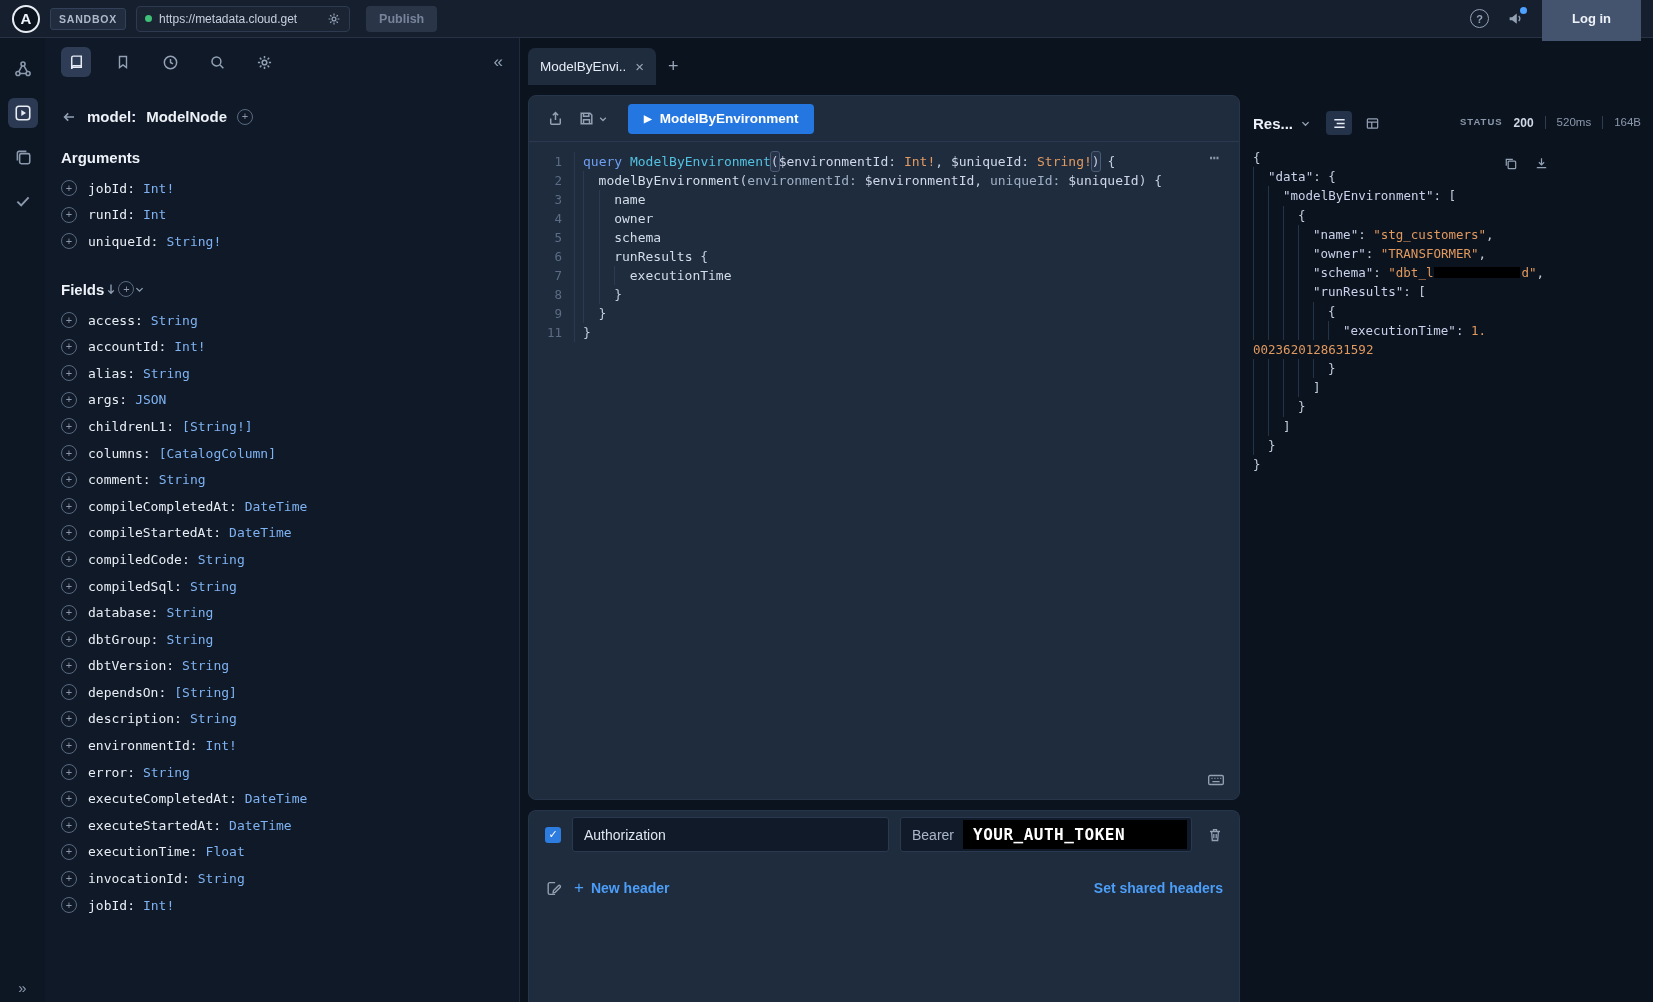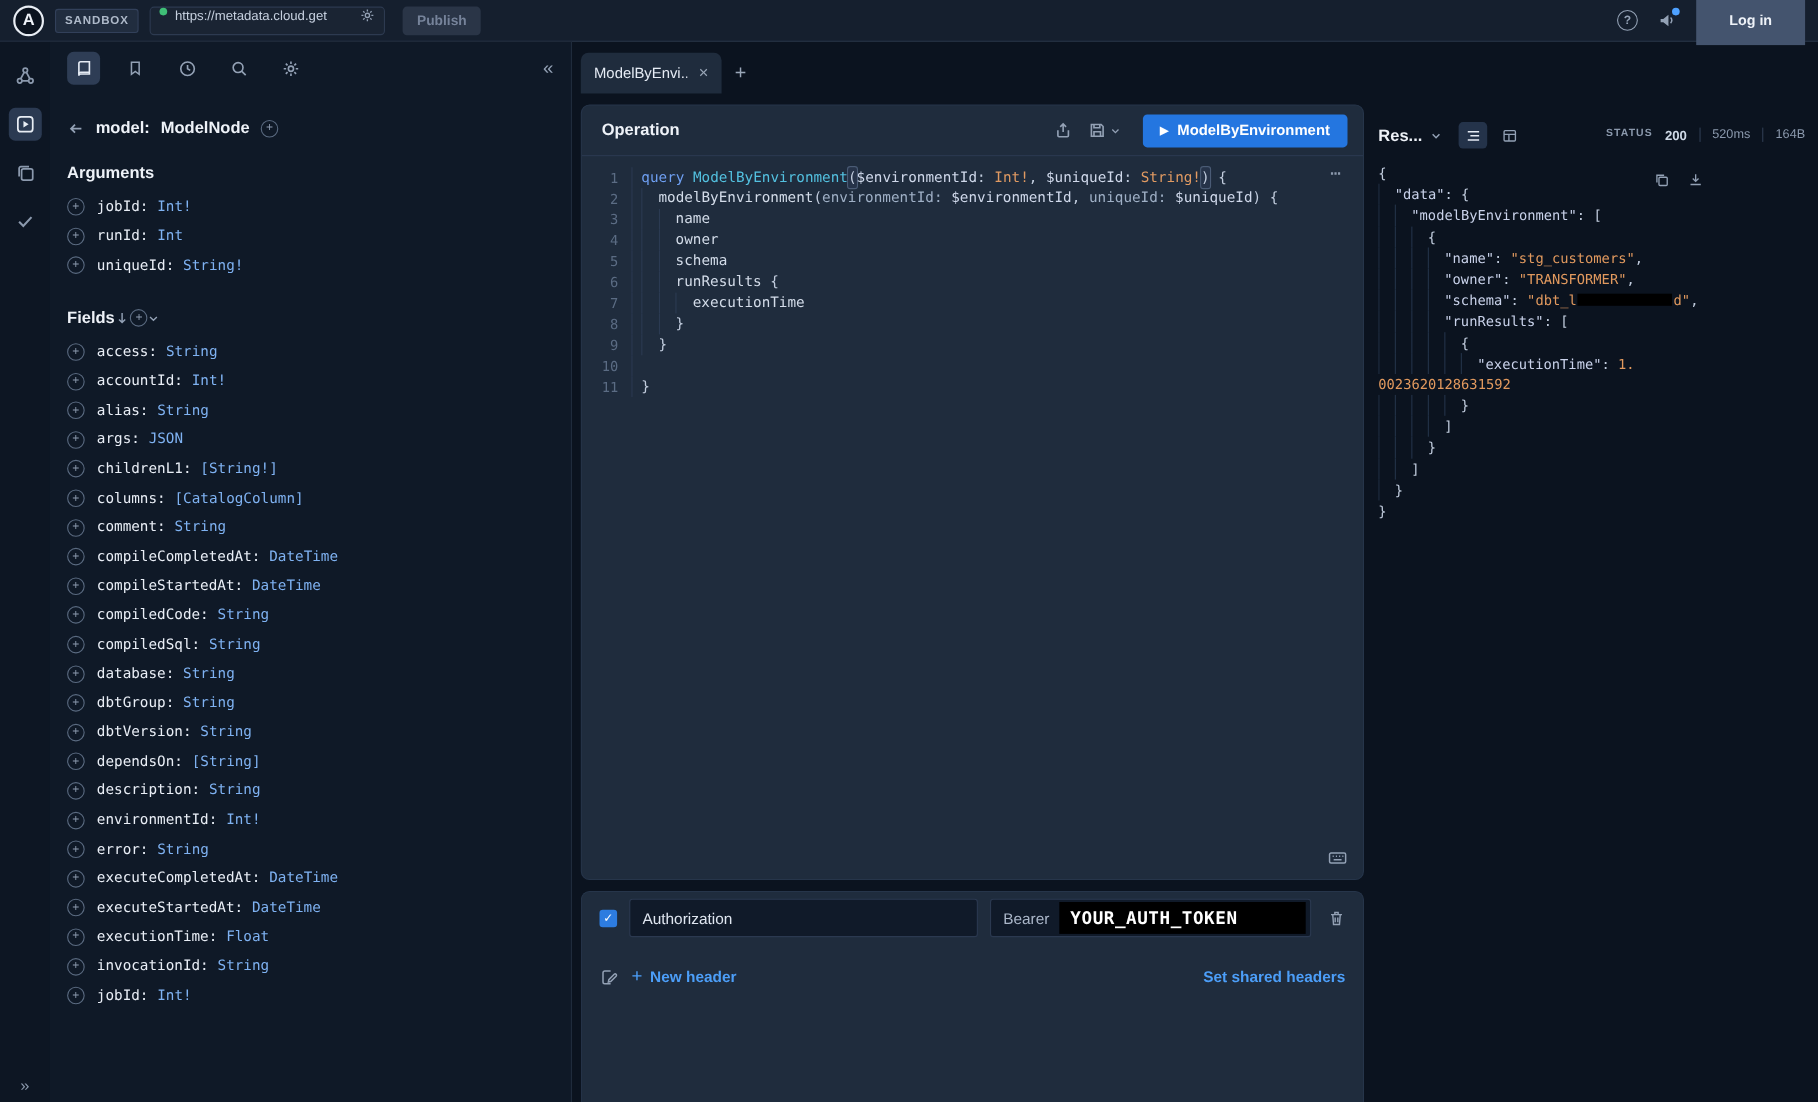--- a/index.html
+++ b/index.html
@@ -6,21 +6,21 @@
   html,body{width:1653px;height:1002px;overflow:hidden;background:#0b131f;
     font-family:"Liberation Sans",sans-serif;color:#dfe6f0;font-size:13px}
   svg{display:block}
   .ic{color:#93a1b5}
   .app{display:flex;flex-direction:column;width:1653px;height:1002px}
 
   
   .topbar{height:38px;background:#151f2e;border-bottom:1px solid #273345;display:flex;align-items:center;gap:10px;padding:0 12px;flex:0 0 auto}
   .logo{width:28px;height:28px;border-radius:50%;border:2px solid #e8edf4;display:flex;align-items:center;justify-content:center;font-weight:bold;font-size:15px;color:#eef2f8;background:#0b131f}
   .badge-sandbox{font-size:10.5px;font-weight:700;letter-spacing:.8px;color:#aeb9c9;background:#212d3f;border:1px solid #32405a;border-radius:3px;padding:4px 8px}
-  .url-pill{height:26px;display:flex;gap:7px;background:#1a2433;border:1px solid #2d3a50;border-radius:4px;padding:0 8px;width:214px}
+  .url-pill{height:26px;display:flex;align-items:center;gap:7px;background:#1a2433;border:1px solid #2d3a50;border-radius:4px;padding:0 8px;width:214px}
   .dot-green{width:7px;height:7px;border-radius:50%;background:#3fbf77;flex:0 0 auto}
   .url-text{font-size:12px;color:#c6d0df;white-space:nowrap;overflow:hidden;flex:1}
   .btn-publish{height:26px;padding:0 13px;background:#2a3547;color:#76839a;font-size:12.5px;font-weight:700;border-radius:4px;border:none;margin-left:6px}
   .top-spacer{flex:1}
   .help-circle{width:19px;height:19px;border-radius:50%;border:1.5px solid #93a1b5;color:#93a1b5;font-size:11px;font-weight:700;display:flex;align-items:center;justify-content:center}
   .mega-wrap{position:relative;margin:0 8px}
   .mega-dot{position:absolute;top:-3px;right:-3px;width:7px;height:7px;border-radius:50%;background:#4ea1ff}
   .btn-login{height:44px;padding:0 30px;background:#44546e;color:#eef2f8;font-size:13px;font-weight:700;border-radius:0;border:none}
 
   
@@ -378,21 +378,20 @@
       <div class="tabbar">
         <div class="tab">
           <span class="tab-title">ModelByEnvi...</span>
           <span class="tab-close">×</span>
         </div>
         <span class="tab-new">+</span>
       </div>
 
       <section class="op-card">
         <div class="op-head">
-          <span class="op-title">Operation</span>
           <span class="ic">
             <svg width="17" height="17" viewBox="0 0 16 16" fill="none" stroke="currentColor" stroke-width="1.4">
                 <path d="M8 9.5V2.6M5.5 5L8 2.5 10.5 5"></path>
                 <path d="M3.5 8v4.5a1 1 0 0 0 1 1h7a1 1 0 0 0 1-1V8"></path>
               </svg>
           </span>
           <span class="save-wrap">
             <svg width="17" height="17" viewBox="0 0 16 16" fill="none" stroke="currentColor" stroke-width="1.4">
                 <path d="M3 3h8.3L13 4.7V13H3z"></path>
                 <path d="M5.2 3v2.8h5V3M5.2 13V9.2h5.6V13"></path>
@@ -474,23 +473,20 @@
                 <span class="gd"></span>
                 <span class="gd"></span>
                 <span class="tk-pu">}</span>
               </div>
               <div class="cl">
                 <span class="ln">9</span>
                 <span class="gd"></span>
                 <span class="tk-pu">}</span>
               </div>
               <div class="cl">
-                <span class="ln">10</span>
-              </div>
-              <div class="cl">
                 <span class="ln">11</span>
                 <span class="tk-pu">}</span>
               </div>
             </div>
           <div class="op-menu">⋯</div>
           <span class="ic kbd-ic">
             <svg width="18" height="18" viewBox="0 0 16 16" fill="none" stroke="currentColor" stroke-width="1.2">
                 <rect x="1.5" y="4" width="13" height="8" rx="1.2"></rect>
                 <path d="M4 6.5h.9M6.6 6.5h.9M9.2 6.5h.9M11.8 6.5h.9M4.8 9.5h6.4"></path>
               </svg>

